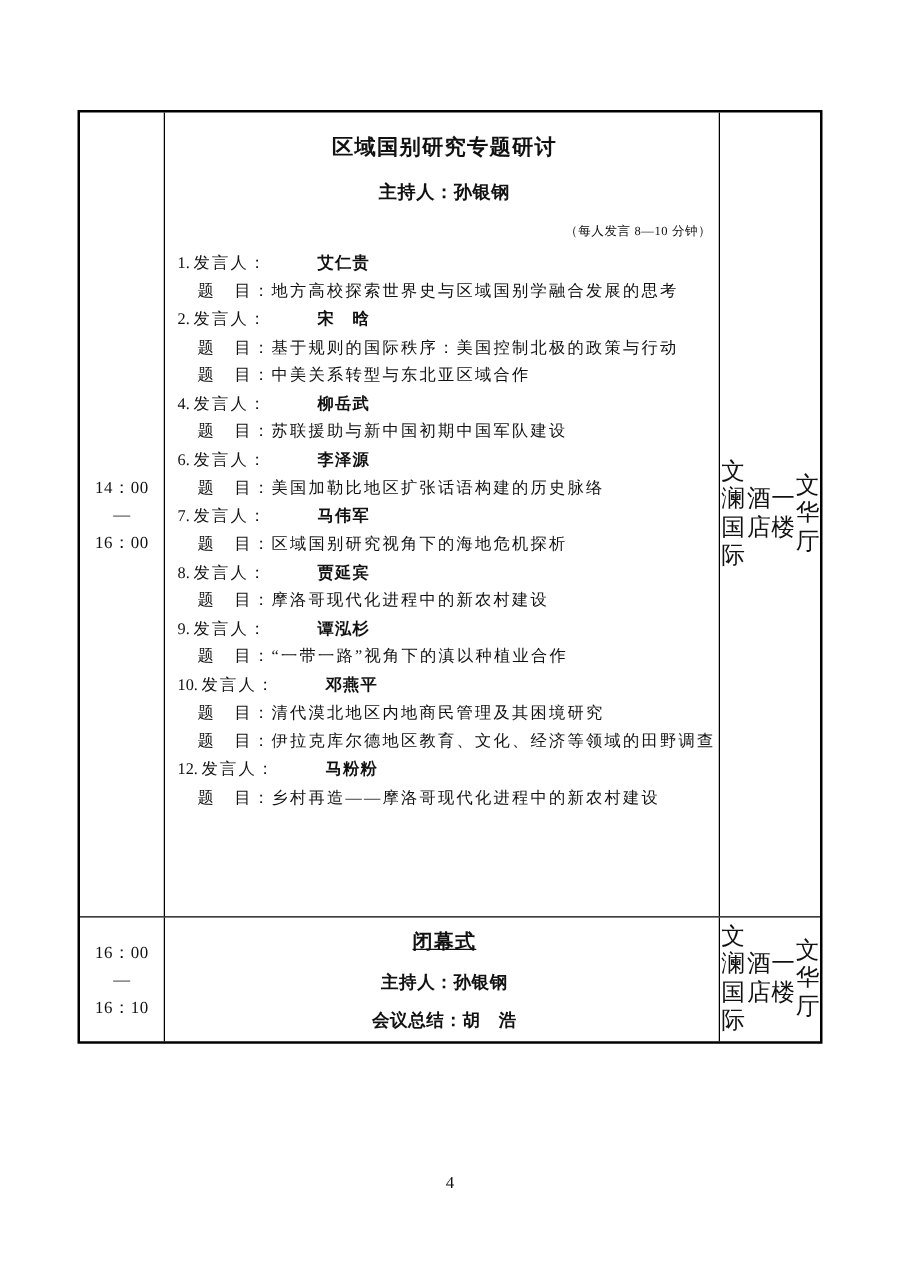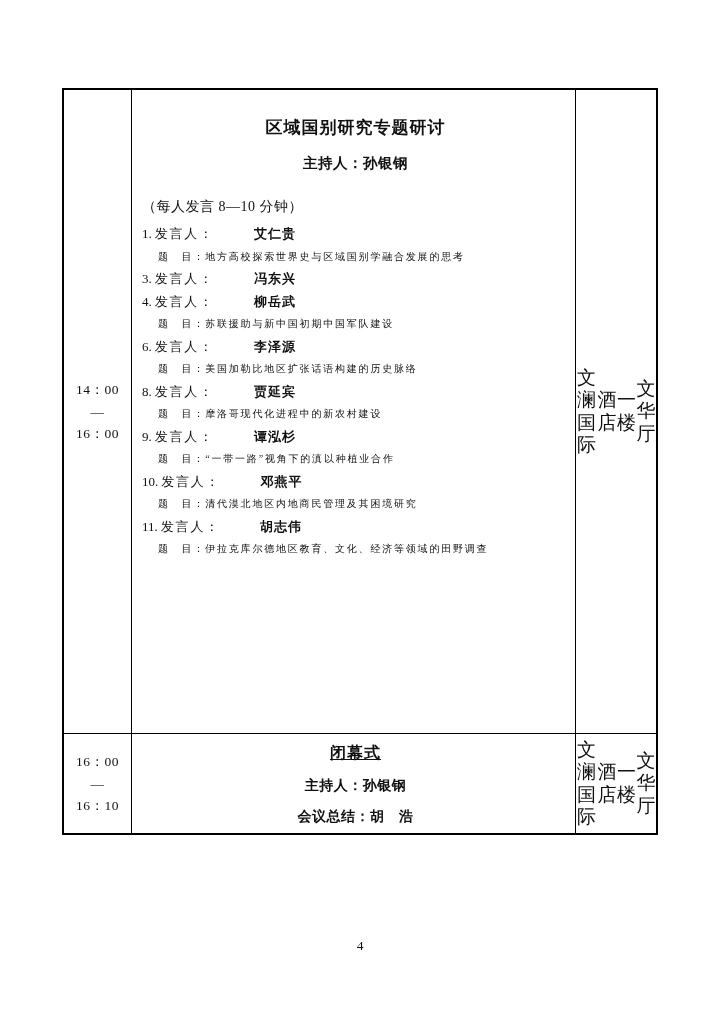--- a/index.html
+++ b/index.html
@@ -53,54 +53,54 @@
     align-items: center;
     font-size: 19px;
     line-height: 22.5px;
     letter-spacing: 0.5px;
     text-align: center;
   }
   .session-title {
     text-align: center;
     font-size: 17px;
     letter-spacing: 1px;
-    margin-top: 20px;
+    margin-top: 10px;
     font-weight: bold;
     font-family: "Liberation Sans", "DejaVu Sans", sans-serif;
   }
   .session-host {
     text-align: center;
     font-size: 14.5px;
     letter-spacing: 0.5px;
     margin-top: 15px;
     font-weight: bold;
     font-family: "Liberation Sans", "DejaVu Sans", sans-serif;
   }
   .session-note {
-    text-align: left;
-    font-size: 14px;
-    letter-spacing: 0.5px;
-    margin-top: 25px;
+    text-align: right;
+    font-size: 10px;
+    letter-spacing: 0.5px;
+    margin-top: 15px;
   }
   .items { margin-top: 7px; }
   .item-speaker {
     font-size: 13px;
     letter-spacing: 1.8px;
     line-height: 22.5px;
     white-space: nowrap;
   }
   .item-speaker .num { letter-spacing: 0; margin-right: 3px; }
   .item-speaker .name {
     font-weight: bold;
     font-family: "Liberation Sans", "DejaVu Sans", sans-serif;
     letter-spacing: 1px;
     margin-left: 40px;
   }
   .item-topic {
-    font-size: 10px;
+    font-size: 13px;
     letter-spacing: 1.8px;
     line-height: 22.5px;
     padding-left: 16px;
     white-space: nowrap;
   }
   .closing-cell {
     display: block;
     padding-top: 9px;
   }
   .closing-title {
@@ -149,24 +149,32 @@
 
           <div class="item">
             <div class="item-speaker">
               <span class="num">1.</span><span>发言人：</span><span class="name">艾仁贵</span>
             </div>
             <div class="item-topic">
               <span>题　目：</span><span>地方高校探索世界史与区域国别学融合发展的思考</span>
             </div>
           </div>
 
-
-          <div class="item">
-            <div class="item-speaker">
-              <span class="num">3.</span><span>发言人：</span><span class="name">冯东兴</span>
+          <div class="item">
+            <div class="item-speaker">
+              <span class="num">2.</span><span>发言人：</span><span class="name">宋　晗</span>
+            </div>
+            <div class="item-topic">
+              <span>题　目：</span><span>基于规则的国际秩序：美国控制北极的政策与行动</span>
+            </div>
+          </div>
+
+          <div class="item">
+            <div class="item-topic">
+              <span>题　目：</span><span>中美关系转型与东北亚区域合作</span>
             </div>
           </div>
 
           <div class="item">
             <div class="item-speaker">
               <span class="num">4.</span><span>发言人：</span><span class="name">柳岳武</span>
             </div>
           </div>
 
           <div class="item">
@@ -177,20 +185,28 @@
 
           <div class="item">
             <div class="item-speaker">
               <span class="num">6.</span><span>发言人：</span><span class="name">李泽源</span>
             </div>
             <div class="item-topic">
               <span>题　目：</span><span>美国加勒比地区扩张话语构建的历史脉络</span>
             </div>
           </div>
 
+          <div class="item">
+            <div class="item-speaker">
+              <span class="num">7.</span><span>发言人：</span><span class="name">马伟军</span>
+            </div>
+            <div class="item-topic">
+              <span>题　目：</span><span>区域国别研究视角下的海地危机探析</span>
+            </div>
+          </div>
 
           <div class="item">
             <div class="item-speaker">
               <span class="num">8.</span><span>发言人：</span><span class="name">贾延宾</span>
             </div>
             <div class="item-topic">
               <span>题　目：</span><span>摩洛哥现代化进程中的新农村建设</span>
             </div>
           </div>
 
@@ -206,28 +222,33 @@
           <div class="item">
             <div class="item-speaker">
               <span class="num">10.</span><span>发言人：</span><span class="name">邓燕平</span>
             </div>
             <div class="item-topic">
               <span>题　目：</span><span>清代漠北地区内地商民管理及其困境研究</span>
             </div>
           </div>
 
           <div class="item">
-            <div class="item-speaker">
-              <span class="num">11.</span><span>发言人：</span><span class="name">胡志伟</span>
-            </div>
             <div class="item-topic">
               <span>题　目：</span><span>伊拉克库尔德地区教育、文化、经济等领域的田野调查</span>
             </div>
           </div>
 
+          <div class="item">
+            <div class="item-speaker">
+              <span class="num">12.</span><span>发言人：</span><span class="name">马粉粉</span>
+            </div>
+            <div class="item-topic">
+              <span>题　目：</span><span>乡村再造——摩洛哥现代化进程中的新农村建设</span>
+            </div>
+          </div>
         </div>
     </div>
 
     <div class="cell loc-cell">
 
         <div class="loc-line">文澜国际</div>
 
         <div class="loc-line">酒店</div>
 
         <div class="loc-line">一楼</div>

